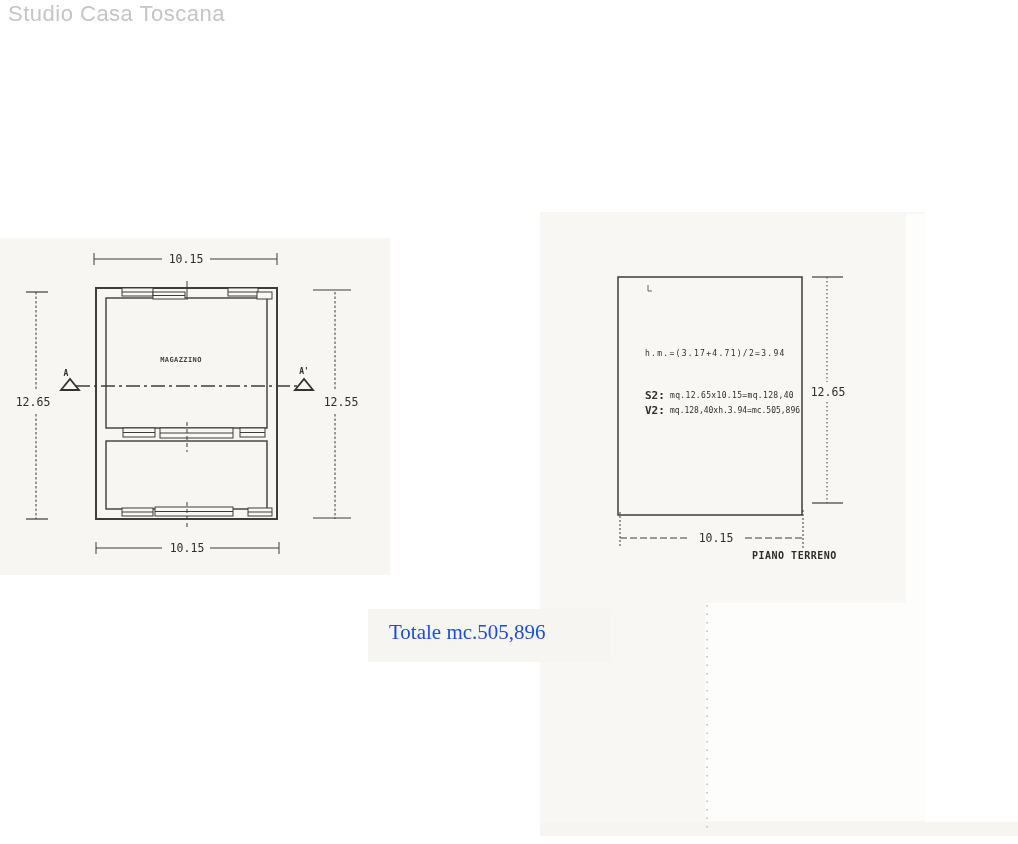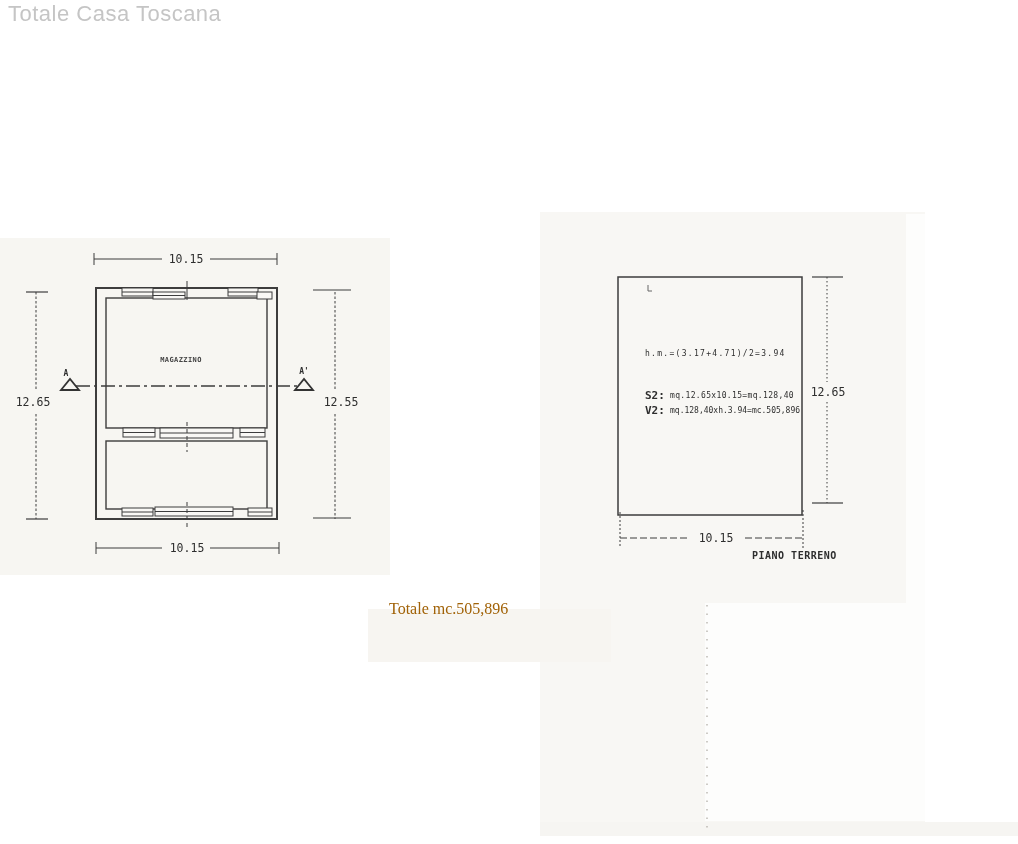--- a/index.html
+++ b/index.html
@@ -7,38 +7,38 @@
     width:1018px;height:844px;position:relative;overflow:hidden;
     background:#ffffff;font-family:"Liberation Sans",sans-serif;
   }
   .scan{position:absolute;}
   .abs{position:absolute;}
   #watermark{
     position:absolute;left:8px;top:0px;font-size:22px;line-height:28px;
     color:#c5c5c5;letter-spacing:0.5px;font-family:"Liberation Sans",sans-serif;
   }
   #totale{
-    position:absolute;left:389px;top:600px;font-size:16px;color:#a16207;
+    position:absolute;left:389px;top:620px;font-size:21px;color:#1d4ed8;
     font-family:"Liberation Serif",serif;
   }
   svg text{font-family:"DejaVu Sans Mono","Liberation Mono",monospace;fill:#2e2e2e;}
   .dimtxt{font-size:11.5px;}
   .planline{stroke:#3d3d3d;fill:none;}
 </style>
 </head>
 <body>
 
 <div class="scan" style="left:0;top:238px;width:390px;height:337px;background:#f7f6f2;"></div>
 <div class="scan" style="left:540px;top:212px;width:385px;height:623px;background:#f8f7f4;"></div>
 <div class="scan" style="left:906px;top:214px;width:19px;height:398px;background:#fdfdfc;"></div>
 <div class="scan" style="left:705px;top:603px;width:220px;height:218px;background:#fdfdfc;"></div>
 <div class="scan" style="left:540px;top:822px;width:478px;height:14px;background:#f6f5f2;"></div>
 <div class="scan" style="left:368px;top:609px;width:243px;height:53px;background:#f7f5f1;"></div>
 
-<div id="watermark">Totale Casa Toscana</div>
+<div id="watermark">Studio Casa Toscana</div>
 
 <svg class="abs" style="left:0;top:240px;" width="390" height="332" viewBox="0 0 390 332">
 
   <g>
     <line class="planline" x1="94" y1="19" x2="162" y2="19" stroke-width="1"></line>
     <line class="planline" x1="210" y1="19" x2="277" y2="19" stroke-width="1"></line>
     <line class="planline" x1="94" y1="13" x2="94" y2="25" stroke-width="1"></line>
     <line class="planline" x1="277" y1="13" x2="277" y2="25" stroke-width="1"></line>
     <text class="dimtxt" x="186" y="23" text-anchor="middle">10.15</text>
   </g>

